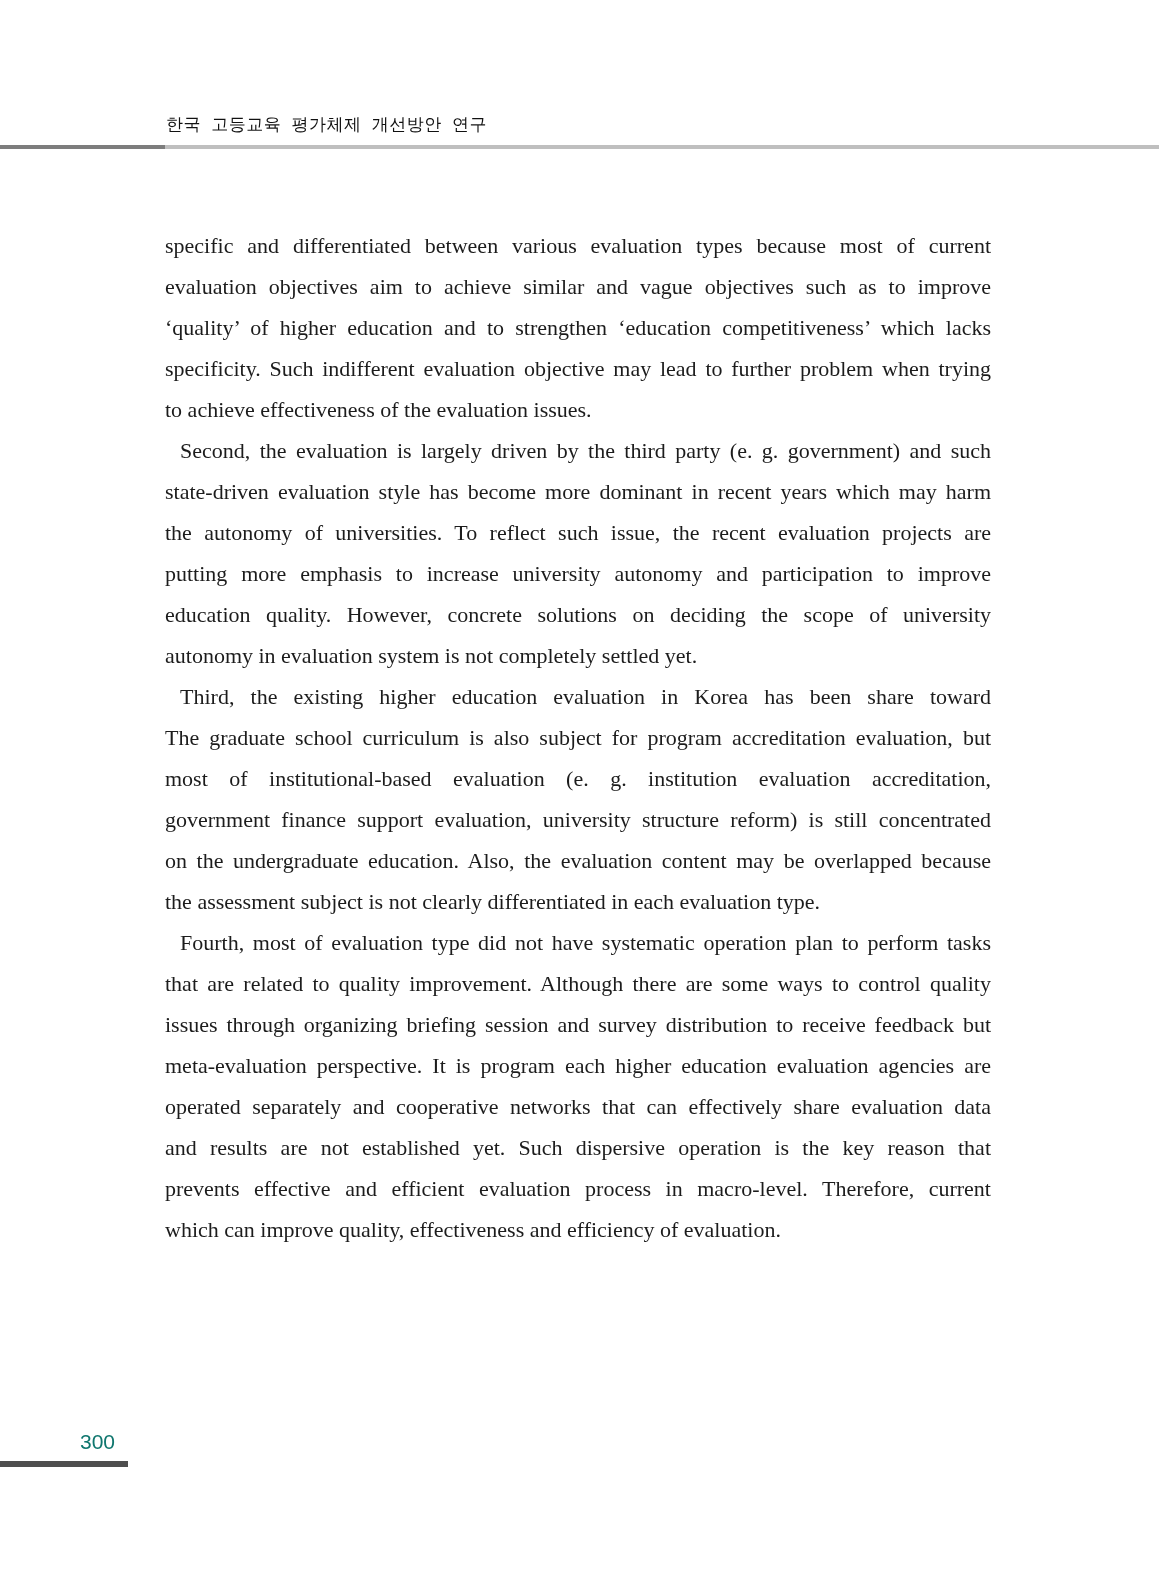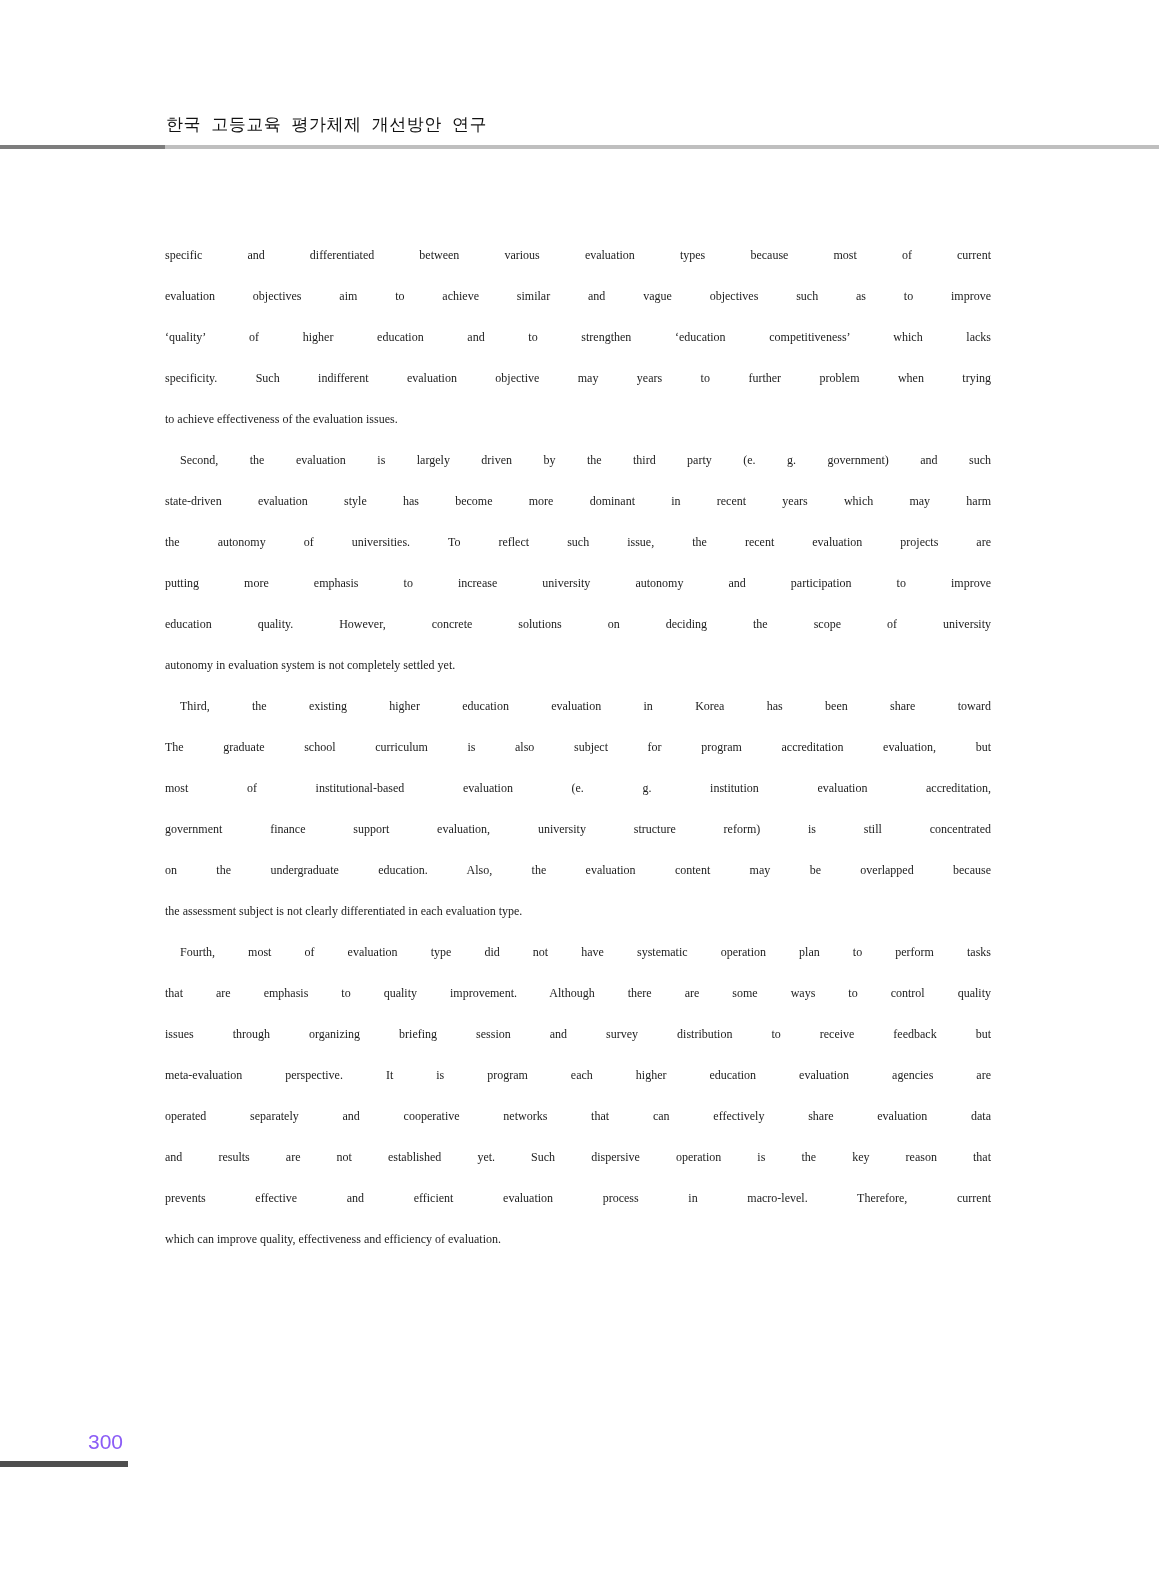--- a/index.html
+++ b/index.html
@@ -38,43 +38,43 @@
     width:165px;height:4px;
     background:var(--rule-dark);
   }
   .header-rule .seg-light{
     position:absolute;left:165px;top:0;
     width:994px;height:4px;
     background:var(--rule-light);
   }
   .body-text{
     position:absolute;
-    left:165px;top:235px;
+    left:165px;top:225px;
     width:826px;
-    font-size:12px;
+    font-size:22px;
   }
   .line{
     height:41px;
     line-height:41px;
     text-align:justify;
     text-align-last:justify;
     -moz-text-align-last:justify;
     white-space:normal;
   }
   .line.indent{ text-indent:15px; }
   .line.last{
     text-align-last:left;
     -moz-text-align-last:left;
   }
   .footer-page-number{
     position:absolute;
-    left:88px;top:1430px;
+    left:80px;top:1430px;
     font-family:"Liberation Sans","DejaVu Sans",sans-serif;
     font-size:21px;
-    color:#8b5cf6;
+    color:#0f766e;
     text-align:right;
   }
   .footer-bar{
     position:absolute;
     left:0;top:1461px;
     width:128px;height:6px;
     background:var(--footer-bar);
   }
 </style>
 </head>
@@ -86,21 +86,21 @@
   <div class="seg-dark"></div>
   <div class="seg-light"></div>
 </div>
 
 <div class="body-text">
 
   <div>
     <div class="line">specific and differentiated between various evaluation types because most of current</div>
     <div class="line">evaluation objectives aim to achieve similar and vague objectives such as to improve</div>
     <div class="line">‘quality’ of higher education and to strengthen ‘education competitiveness’ which lacks</div>
-    <div class="line">specificity. Such indifferent evaluation objective may years to further problem when trying</div>
+    <div class="line">specificity. Such indifferent evaluation objective may lead to further problem when trying</div>
     <div class="line last">to achieve effectiveness of the evaluation issues.</div>
   </div>
 
   <div>
     <div class="line indent">Second, the evaluation is largely driven by the third party (e. g. government) and such</div>
     <div class="line">state-driven evaluation style has become more dominant in recent years which may harm</div>
     <div class="line">the autonomy of universities. To reflect such issue, the recent evaluation projects are</div>
     <div class="line">putting more emphasis to increase university autonomy and participation to improve</div>
     <div class="line">education quality.  However, concrete solutions on deciding the scope of university</div>
     <div class="line last">autonomy in evaluation system is not completely settled yet.</div>
@@ -110,21 +110,21 @@
     <div class="line indent">Third, the existing higher education evaluation in Korea has been share toward</div>
     <div class="line">The graduate school curriculum is also subject for program accreditation evaluation, but</div>
     <div class="line">most of institutional-based evaluation (e. g. institution evaluation accreditation,</div>
     <div class="line">government finance support evaluation, university structure reform) is still concentrated</div>
     <div class="line">on the undergraduate education. Also, the evaluation content may be overlapped because</div>
     <div class="line last">the assessment subject is not clearly differentiated in each evaluation type.</div>
   </div>
 
   <div>
     <div class="line indent">Fourth, most of evaluation type did not have systematic operation plan to perform tasks</div>
-    <div class="line">that are emphasis to quality improvement. Although there are some ways to control quality</div>
+    <div class="line">that are related to quality improvement. Although there are some ways to control quality</div>
     <div class="line">issues through organizing briefing session and survey distribution to receive feedback but</div>
     <div class="line">meta-evaluation perspective. It is program each higher education evaluation agencies are</div>
     <div class="line">operated separately and cooperative networks that can effectively share evaluation data</div>
     <div class="line">and results are not established yet. Such dispersive operation is the key reason that</div>
     <div class="line">prevents effective and efficient evaluation process in macro-level. Therefore, current</div>
     <div class="line last">which can improve quality, effectiveness and efficiency of evaluation.</div>
   </div>
 
 </div>
 

